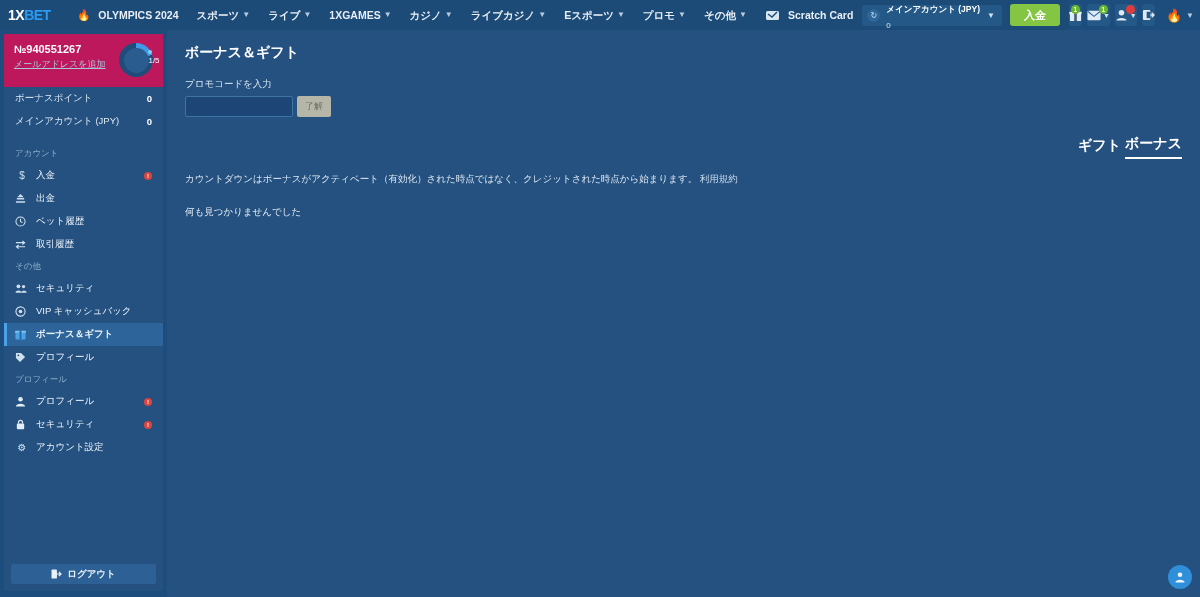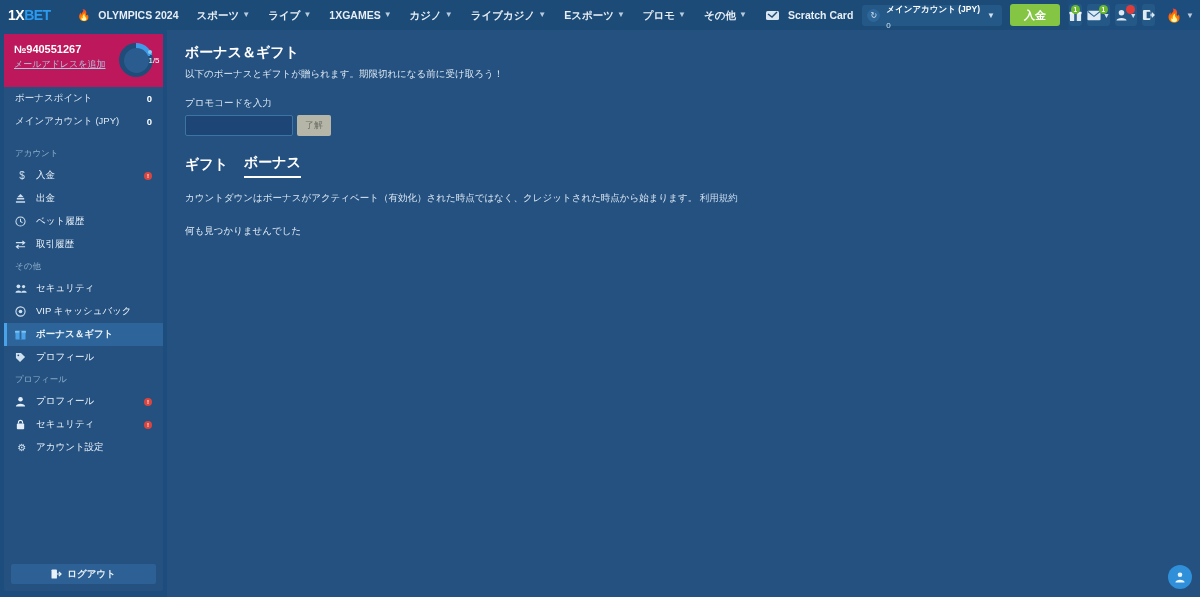--- a/index.html
+++ b/index.html
@@ -198,21 +198,21 @@
     font-family: "Liberation Sans", sans-serif;
   }
   .promo-btn {
     height: 21px; margin-left: 4px; padding: 0 8px;
     background: #b5b6a8; color: #6d6f66;
     border: none; border-radius: 2px;
     font-size: 9px; cursor: pointer;
     font-family: "Liberation Sans", sans-serif;
   }
 
-  .tabs { display: flex; gap: 16px; margin-top: 18px; align-items: flex-end; }
+  .tabs { display: flex; gap: 4px; margin-top: 18px; align-items: flex-end; justify-content: flex-end; }
   .tab {
     font-size: 14px; font-weight: bold; color: #ffffff;
     cursor: pointer; padding-bottom: 4px;
   }
   .tab.active { border-bottom: 2px solid #ffffff; }
 
   .note { font-size: 9.5px; color: #dce8f3; margin-top: 14px; }
   .note a { color: #cfdff0; text-decoration: none; }
   .empty { font-size: 9.5px; color: #e5eef6; margin-top: 20px; }
 
@@ -476,21 +476,20 @@
               </svg>
           </span>
           <span>ログアウト</span>
         </button>
       </div>
     </div>
   </div>
 
   <div class="main">
     <div class="page-title">ボーナス＆ギフト</div>
-    <div class="page-sub">以下のボーナスとギフトが贈られます。期限切れになる前に受け取ろう！</div>
 
     <div class="promo-label">プロモコードを入力</div>
     <div class="promo-row">
       <input class="promo-input" type="text" value="" style="">
       <button class="promo-btn">了解</button>
     </div>
 
     <div class="tabs">
       <div class="tab">ギフト</div>
       <div class="tab active">ボーナス</div>

